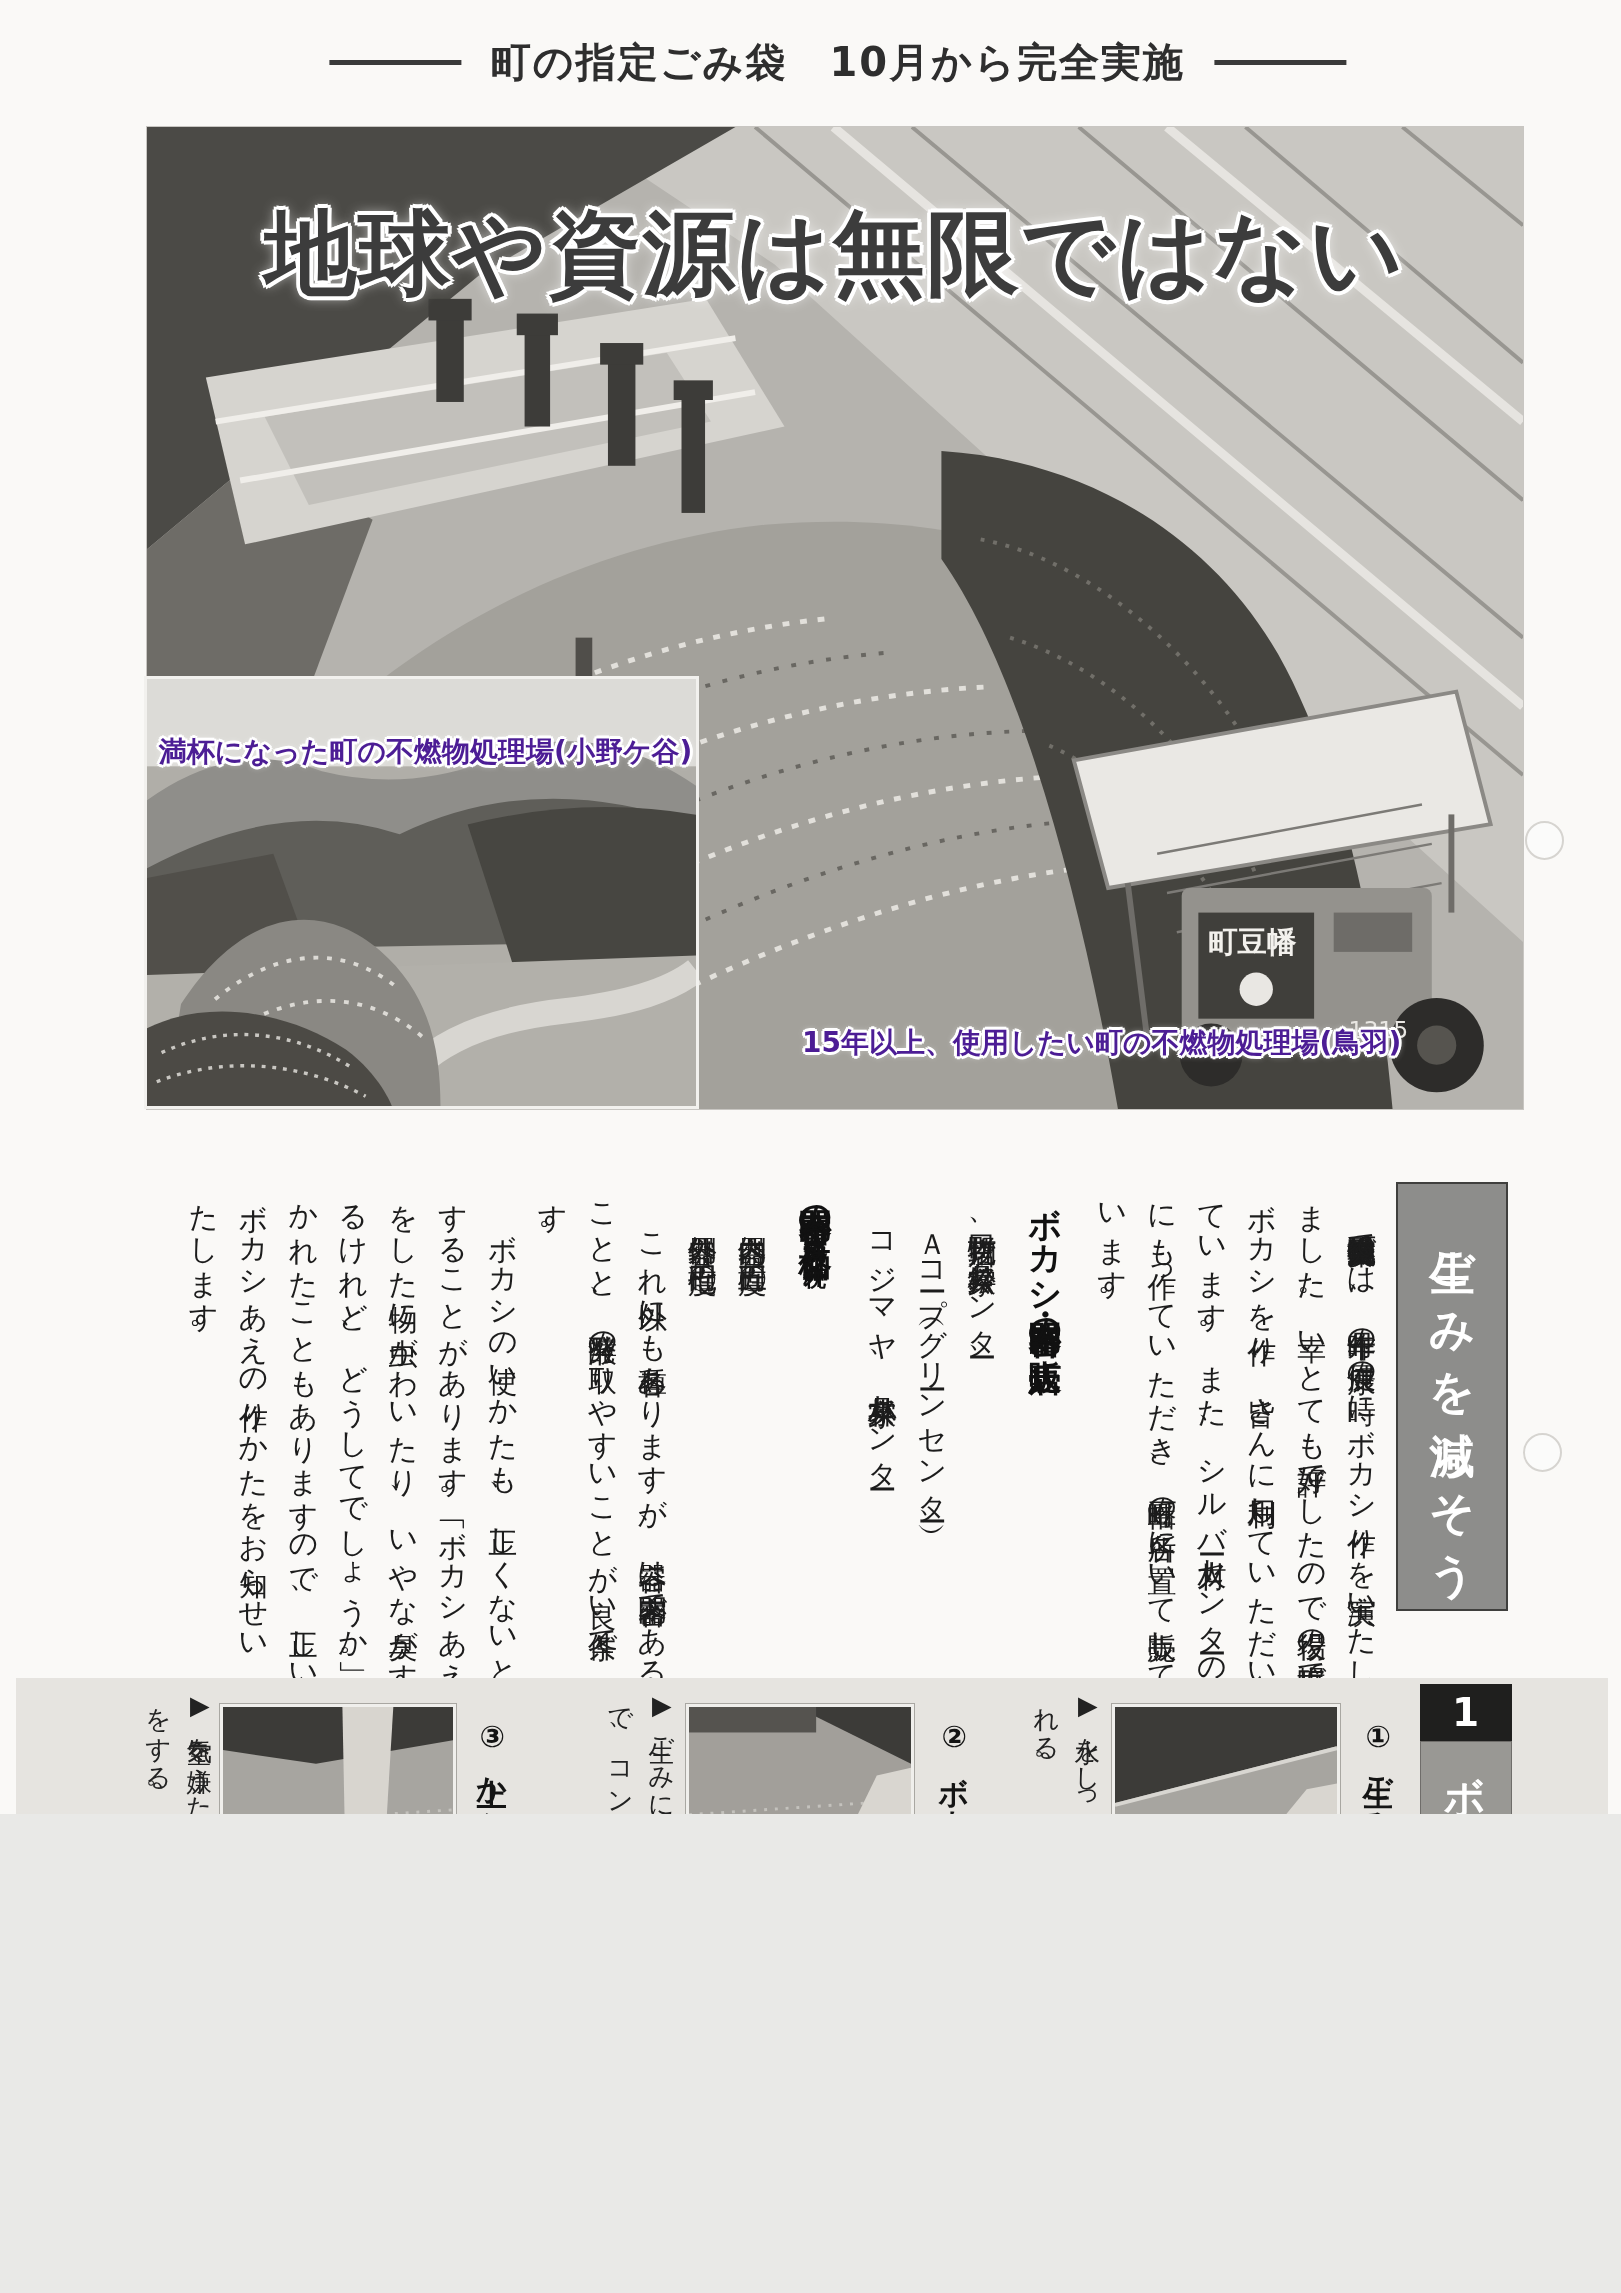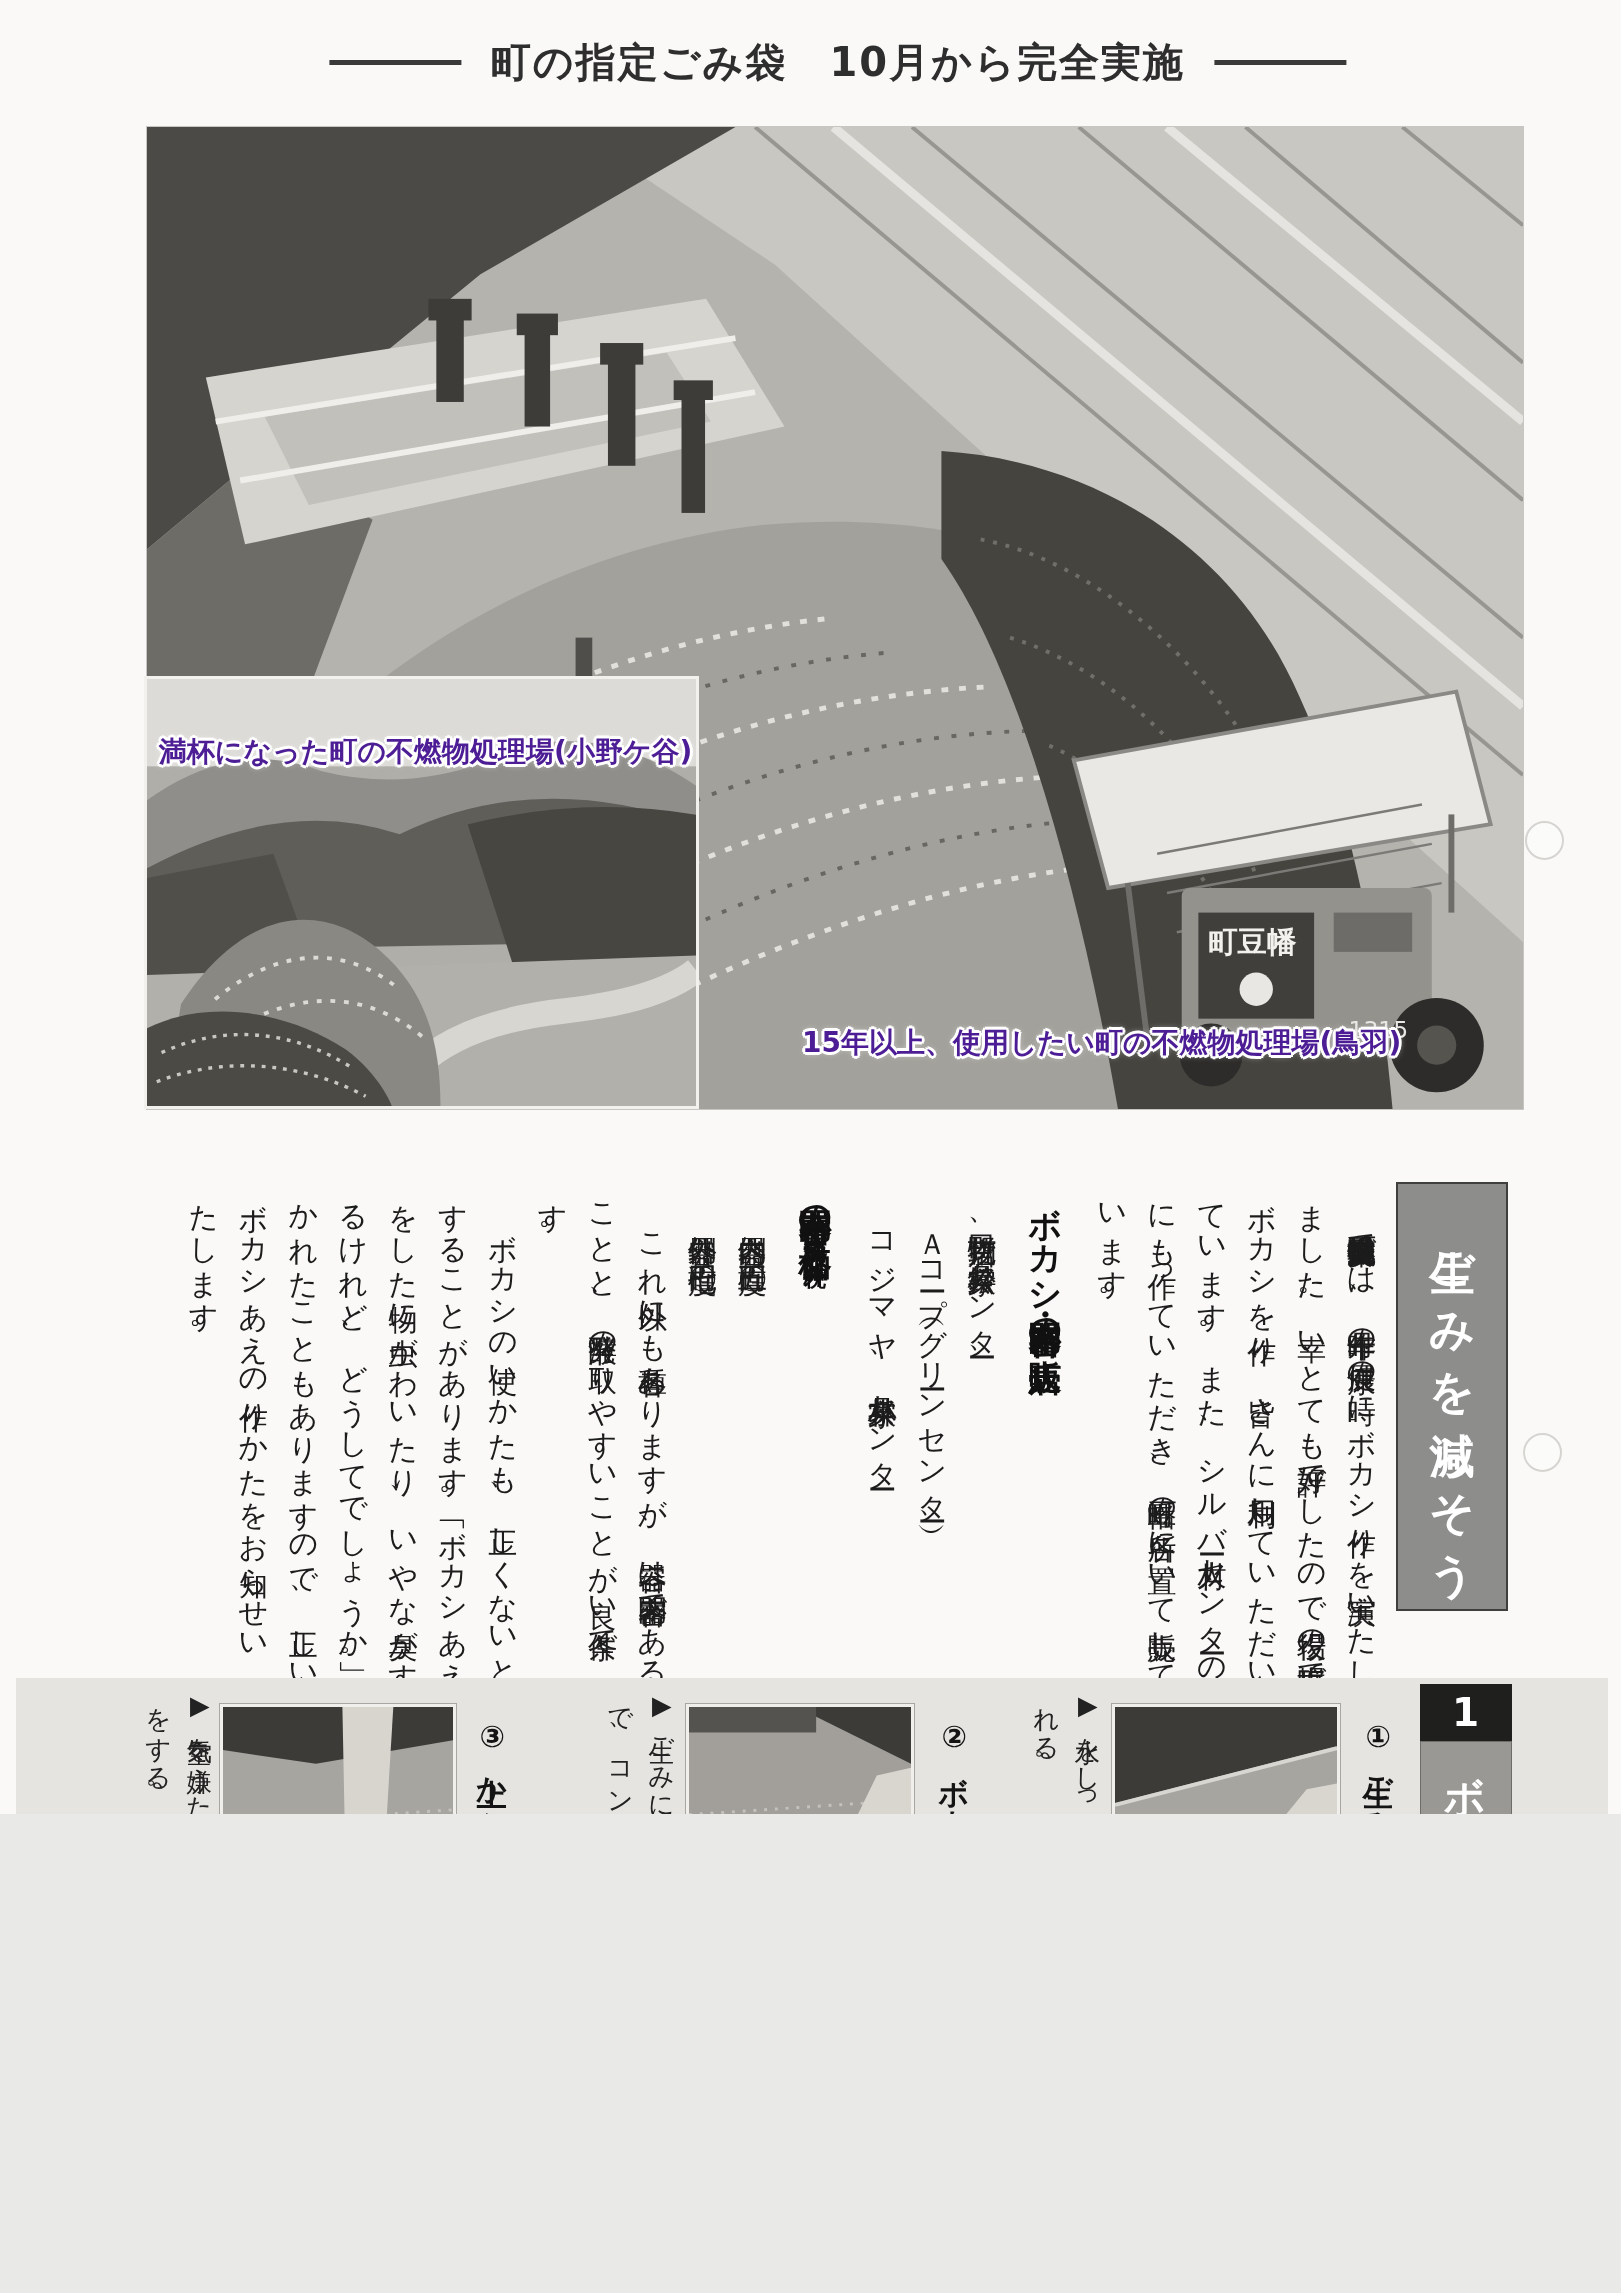--- a/index.html
+++ b/index.html
@@ -151,20 +151,21 @@
         <text x="1082" y="840" font-size="30" font-weight="bold" fill="#f3f1ed">町豆幡</text>
         <circle cx="1131" cy="878" r="17" fill="#e9e7e3"></circle>
         <rect x="1210" y="800" width="80" height="40" fill="#6e6c68"></rect>
         <circle cx="1315" cy="935" r="48" fill="#2d2c2a"></circle>
           <circle cx="1315" cy="935" r="20" fill="#56544f"></circle>
         <circle cx="1085" cy="945" r="32" fill="#2d2c2a"></circle>
         <text x="1225" y="928" font-size="24" fill="#e9e7e3">1315</text>
       </g>
     </svg>
 
+    <div class="headline">地球や資源は無限ではない</div>
 
     <div class="inset">
       <svg viewBox="0 0 565 440" preserveAspectRatio="none">
         <rect width="565" height="440" fill="#b0aea8"></rect>
         <rect width="565" height="90" fill="#dcdbd7"></rect>
         <path d="M0,125 Q90,60 180,95 Q280,120 380,72 Q470,45 565,110 L565,200 L0,210 Z" fill="#8f8e8a"></path>
         <path d="M0,195 Q140,120 260,160 Q400,92 565,150 L565,270 L0,280 Z" fill="#5f5e59"></path>
         <path d="M330,150 Q450,120 565,140 L565,330 L380,305 Z" fill="#474641"></path>
         <path d="M0,205 L130,180 L170,290 L0,330 Z" fill="#514f4a"></path>
         <path d="M0,305 L565,285 L565,440 L0,440 Z" fill="#b2b0aa"></path>

